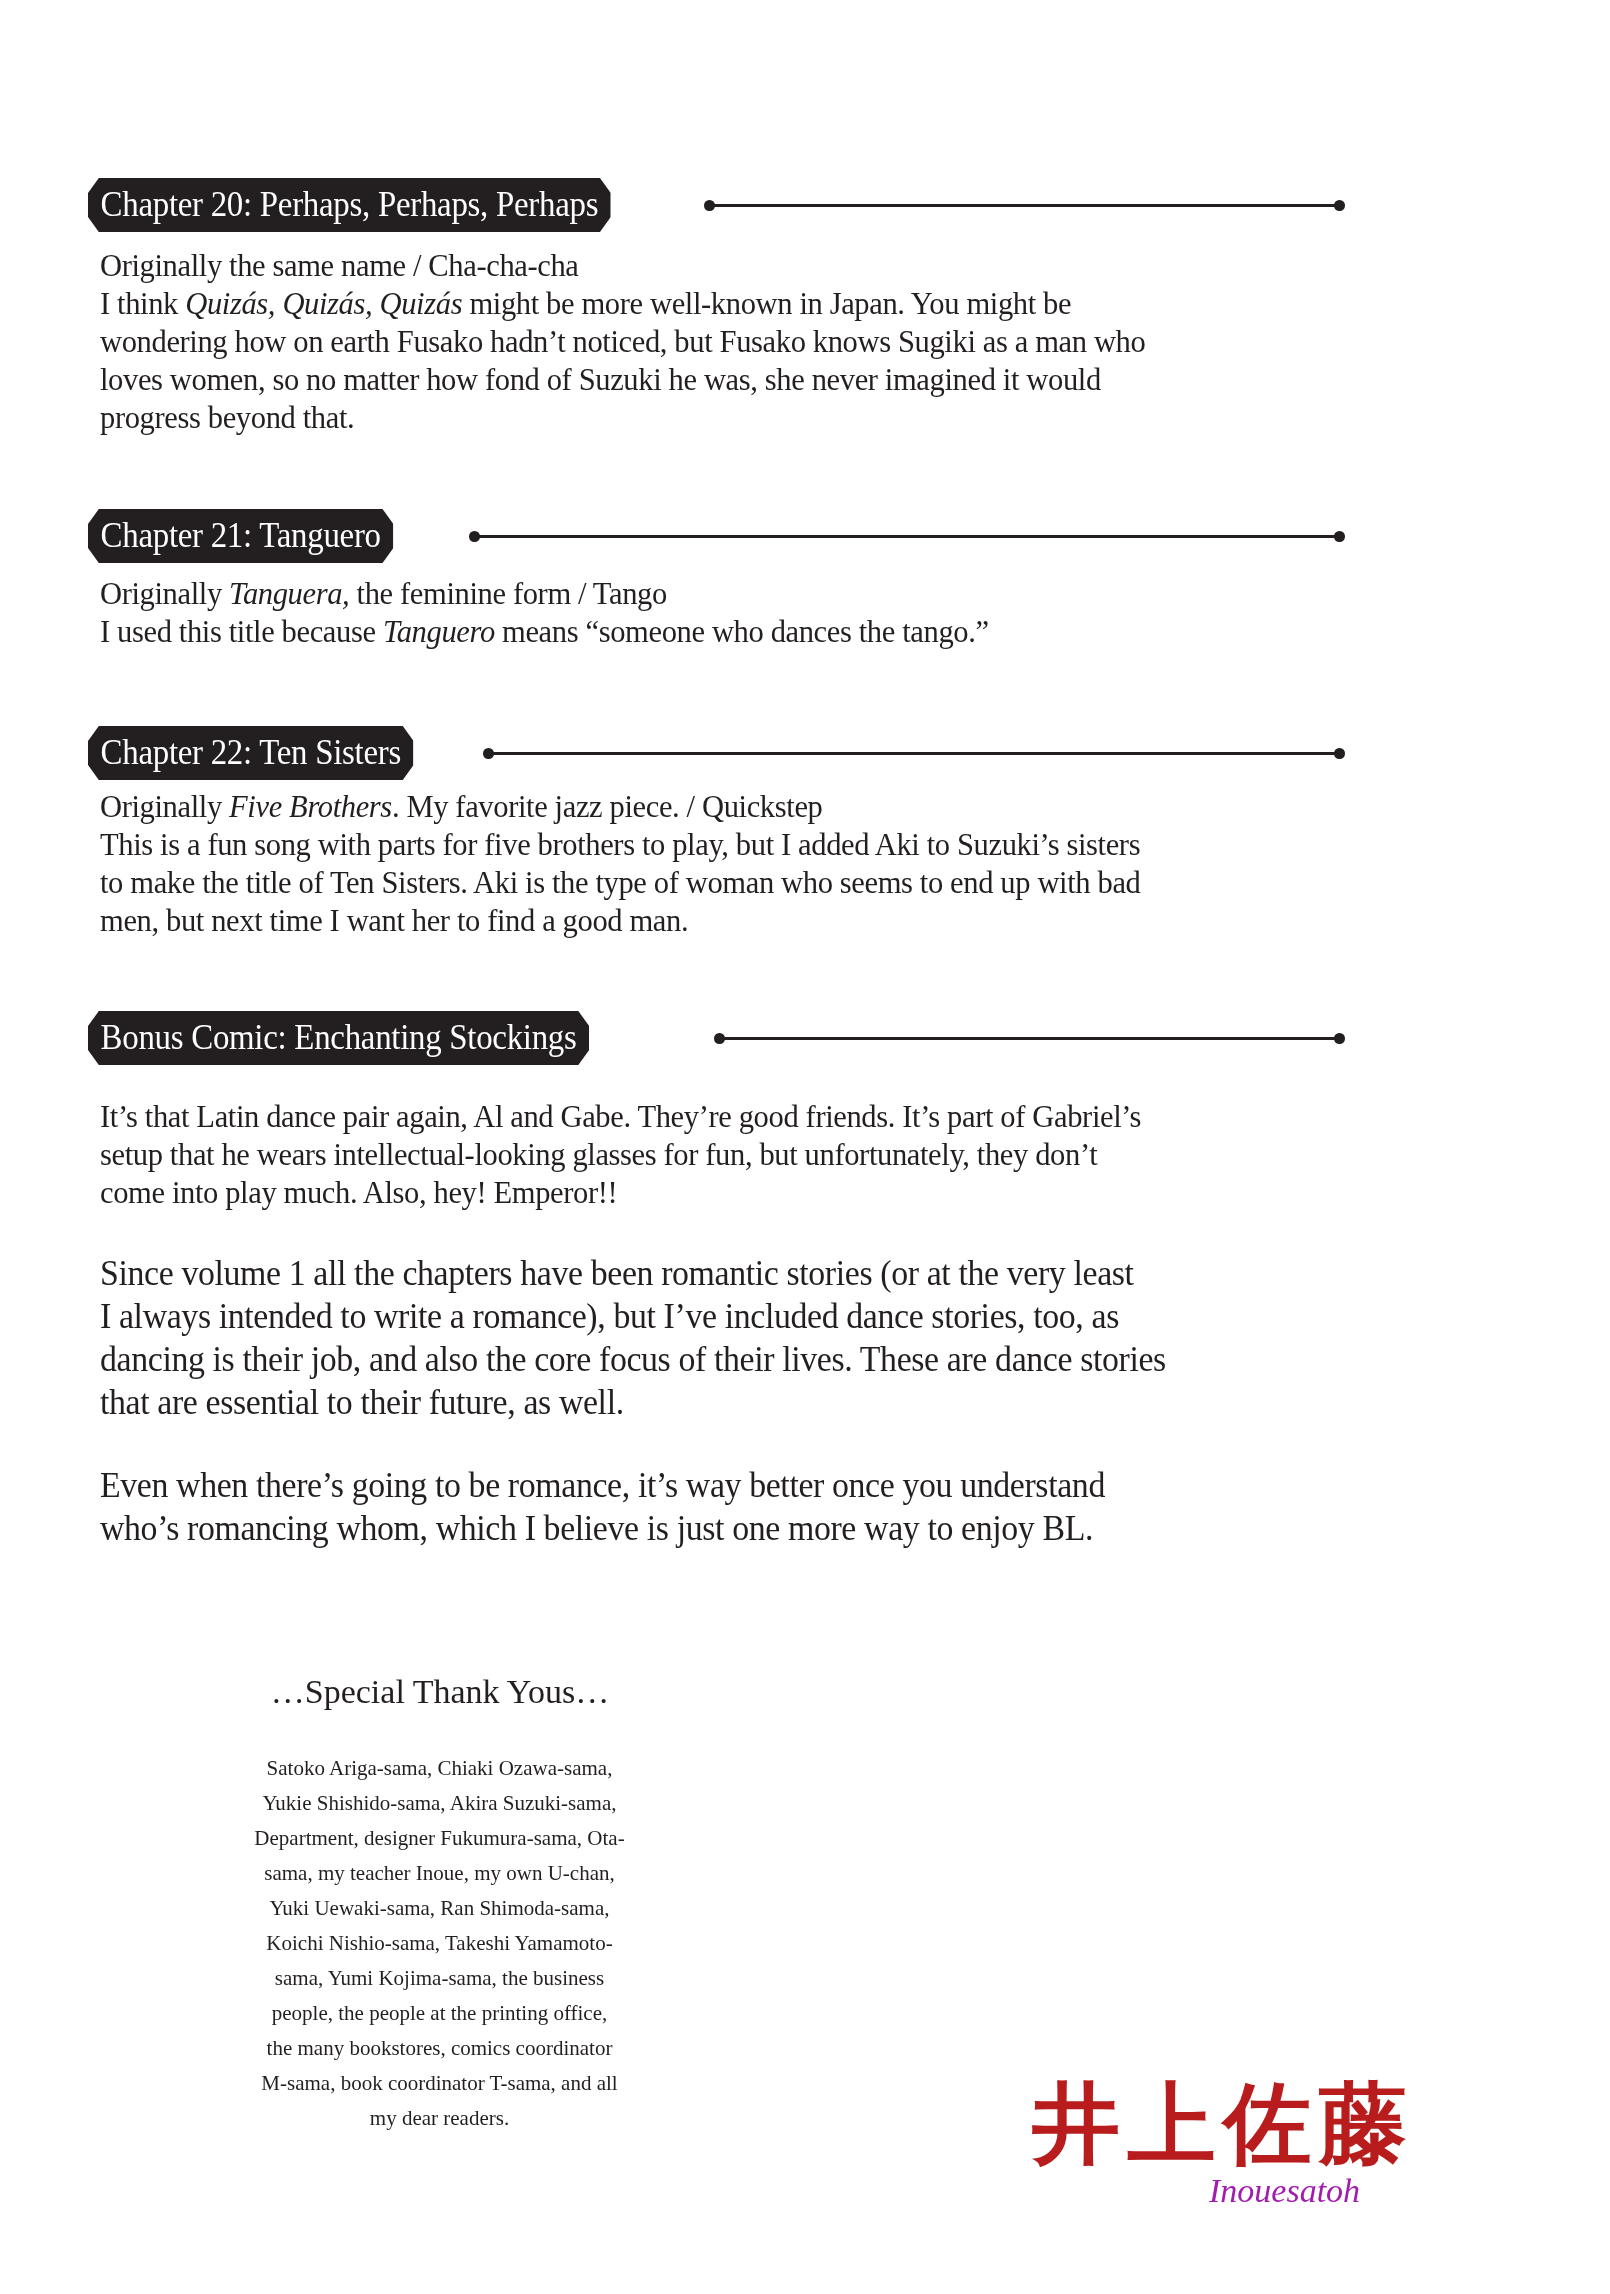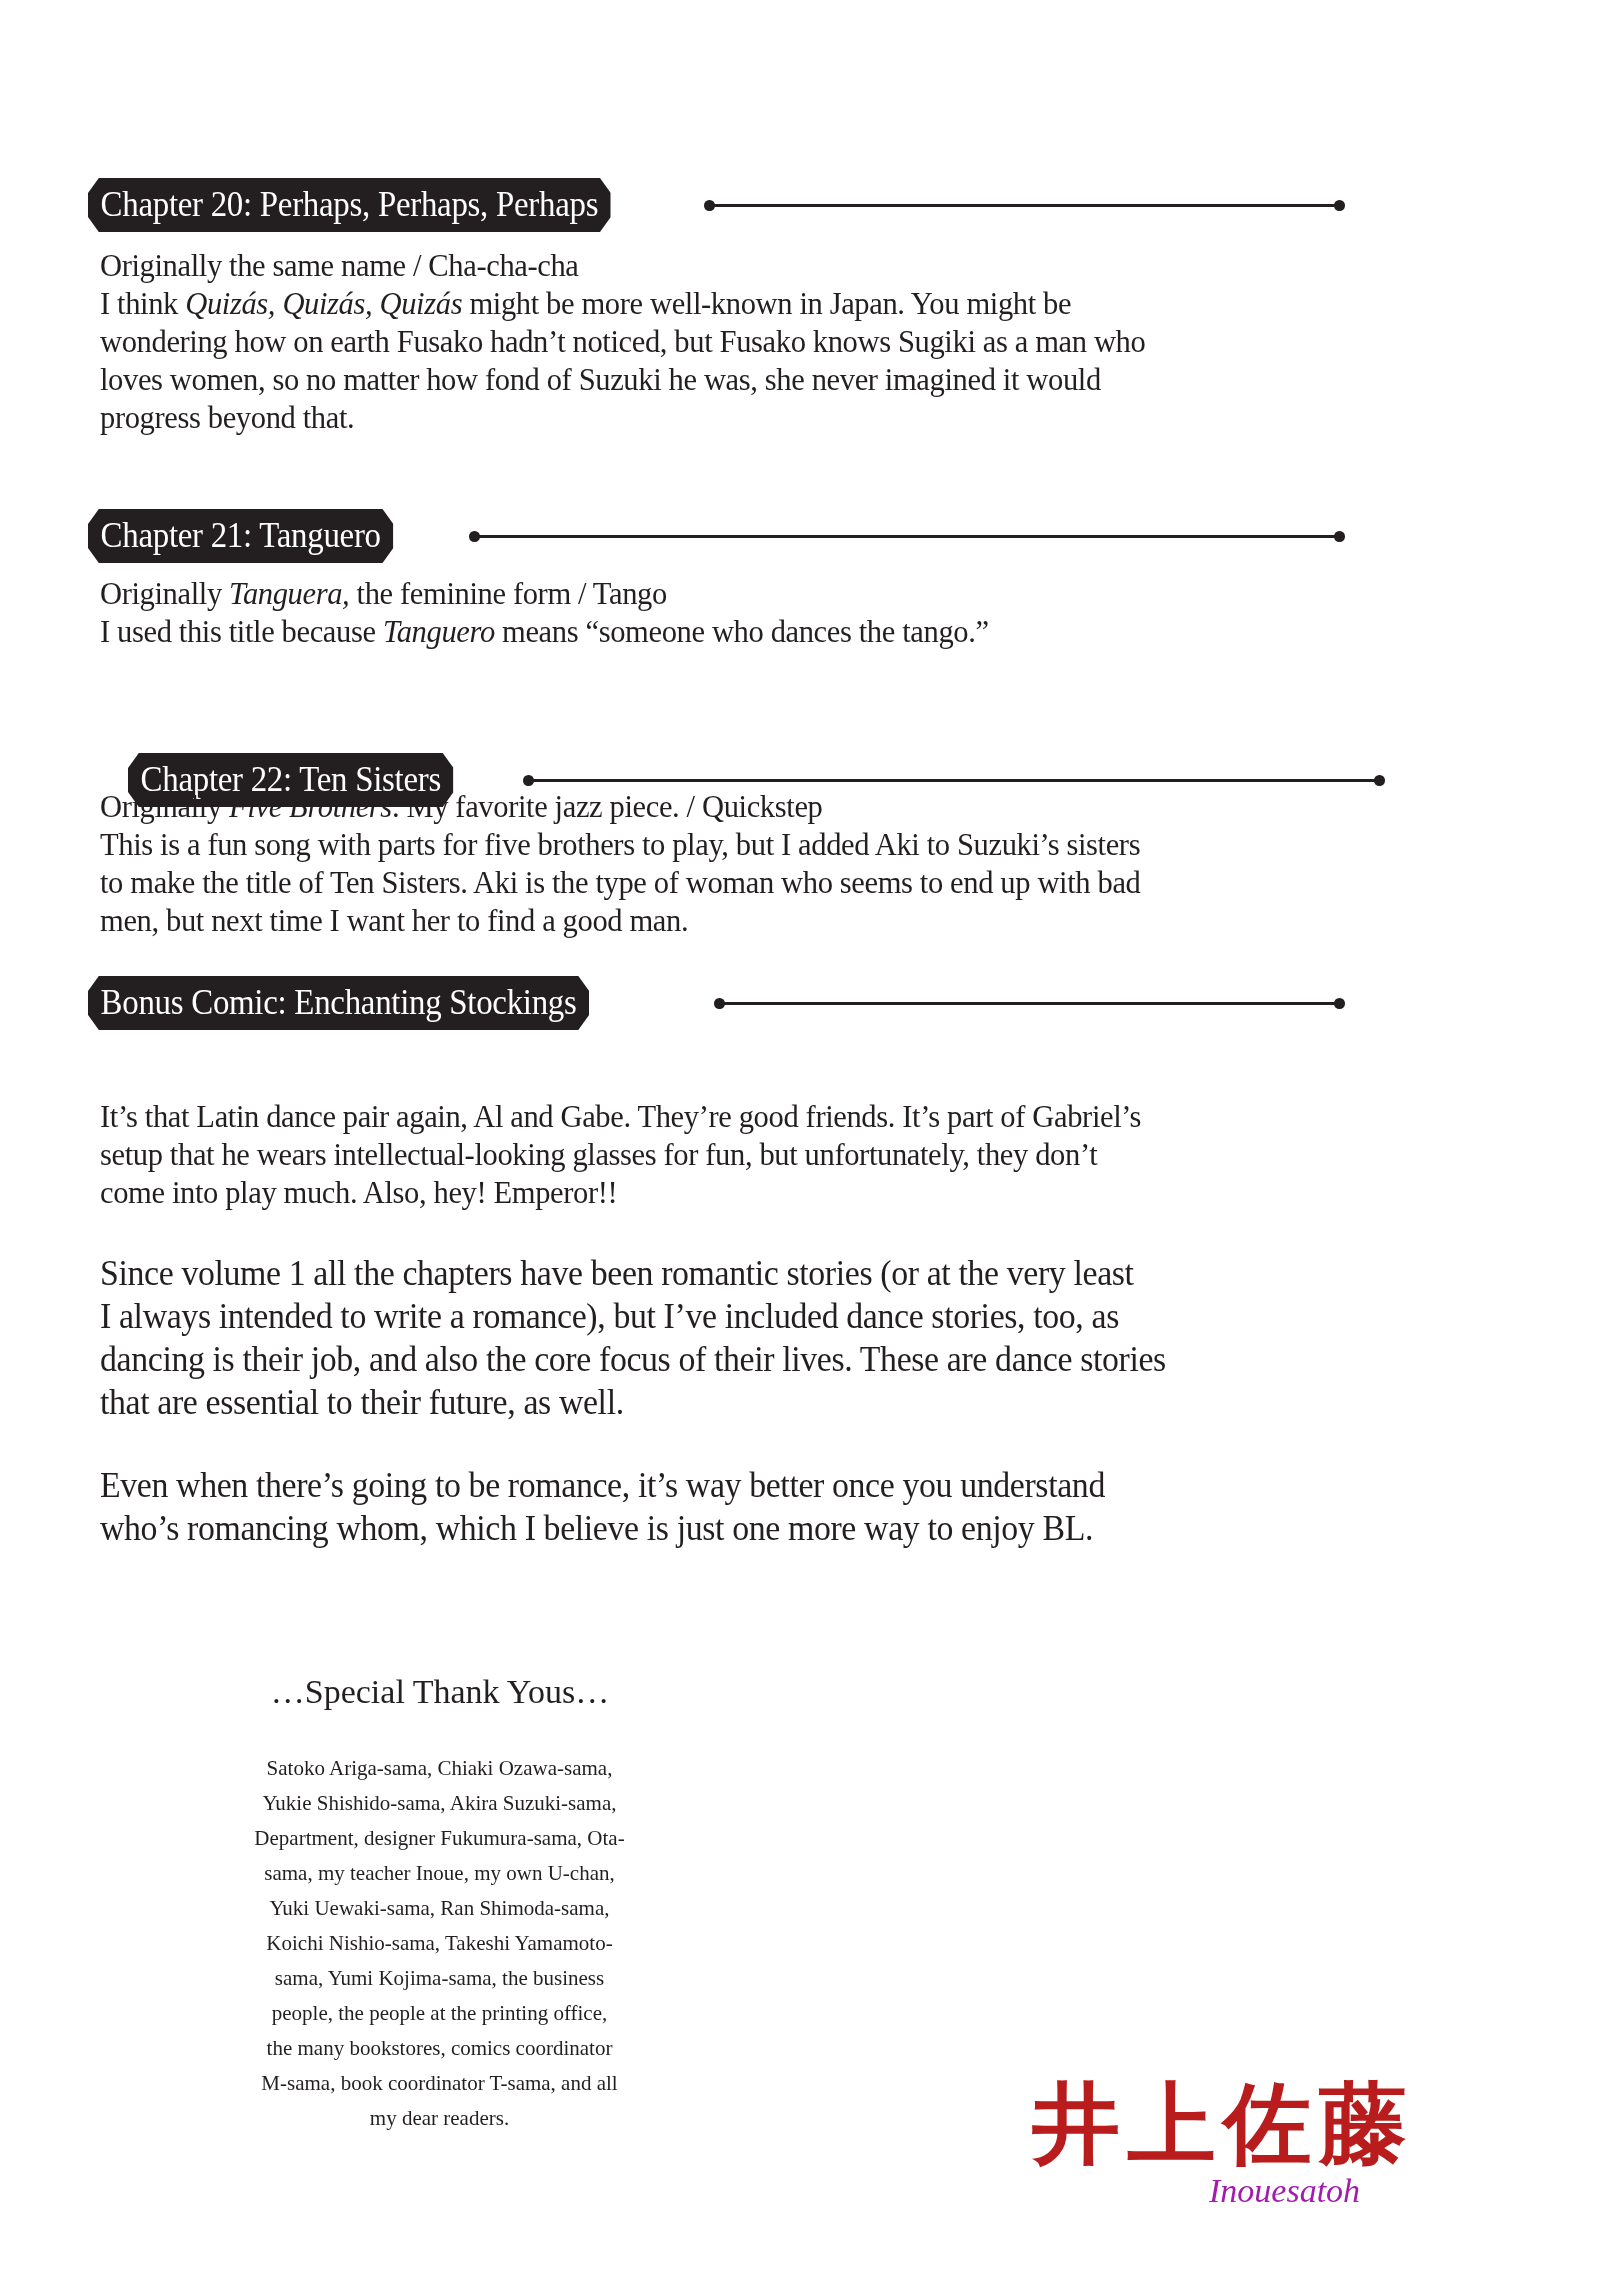--- a/index.html
+++ b/index.html
@@ -143,32 +143,32 @@
 
   <div class="section-header" style="top:509px;">
     <div class="tab">Chapter 21: Tanguero</div>
     <div class="rule" style="left:386px;"></div>
   </div>
   <div class="body-text" style="top:574px;">
     <p>Originally <i>Tanguera,</i> the feminine form / Tango</p>
     <p>I used this title because <i>Tanguero</i> means “someone who dances the tango.”</p>
   </div>
 
-  <div class="section-header" style="top:753px;margin-left:40px;">
+  <div class="section-header" style="top:726px;">
     <div class="tab">Chapter 22: Ten Sisters</div>
     <div class="rule" style="left:400px;"></div>
   </div>
   <div class="body-text" style="top:787px;">
     <p>Originally <i>Five Brothers</i>. My favorite jazz piece. / Quickstep</p>
     <p>This is a fun song with parts for five brothers to play, but I added Aki to Suzuki’s sisters</p>
     <p>to make the title of Ten Sisters. Aki is the type of woman who seems to end up with bad</p>
     <p>men, but next time I want her to find a good man.</p>
   </div>
 
-  <div class="section-header" style="top:976px;text-align:center;">
+  <div class="section-header" style="top:1011px;text-align:center;">
     <div class="tab">Bonus Comic: Enchanting Stockings</div>
     <div class="rule" style="left:631px;"></div>
   </div>
   <div class="body-text" style="top:1097px;">
     <p>It’s that Latin dance pair again, Al and Gabe. They’re good friends. It’s part of Gabriel’s</p>
     <p>setup that he wears intellectual-looking glasses for fun, but unfortunately, they don’t</p>
     <p>come into play much. Also, hey! Emperor!!</p>
   </div>
 
   <div class="body-large" style="top:1252px;">

